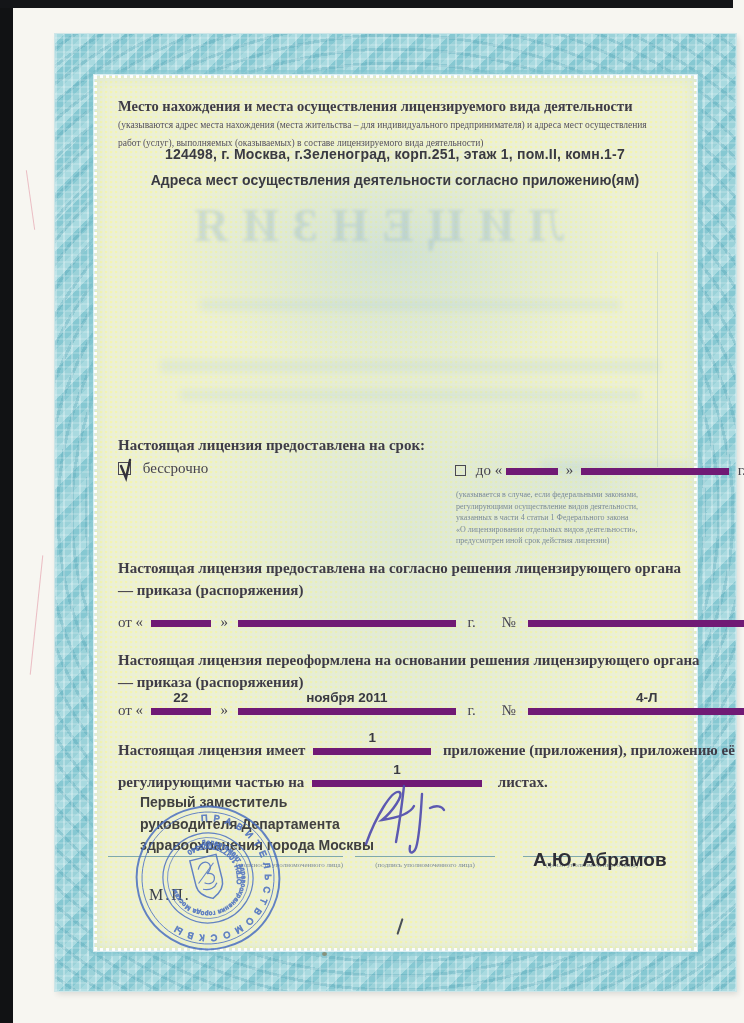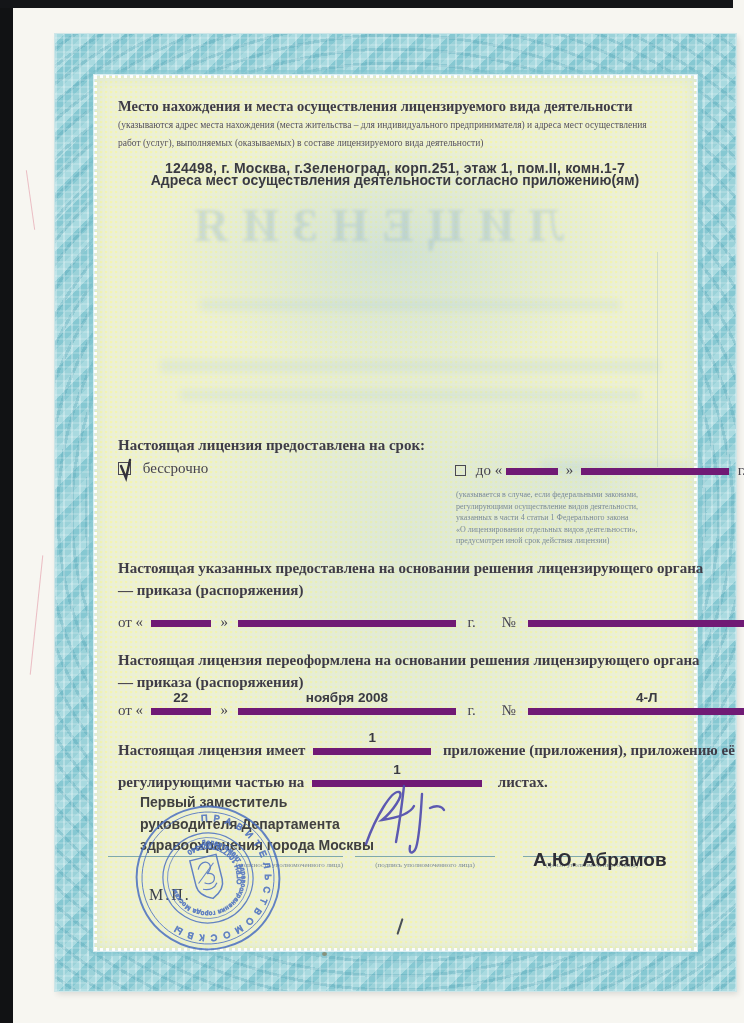--- a/index.html
+++ b/index.html
@@ -34,21 +34,21 @@
   
   .ser  { font-family:"Liberation Serif", serif; color:#46434e; font-size:15px; }
   .serb { font-family:"Liberation Serif", serif; color:#3f3c47; font-size:14.5px; font-weight:bold; }
   .note { font-family:"Liberation Serif", serif; color:#56525c; font-size:9.5px; }
   .fillb{ font-family:"Liberation Sans", sans-serif; font-weight:bold; color:#3a3a42; }
   .fine { font-family:"Liberation Serif", serif; color:#7b8a96; font-size:8px; line-height:11.5px; }
 
   .abs { position:absolute; }
 
   .hdr { left:118px; top:98px; width:548px; line-height:16.5px; text-align:left; }
-  .addr1 { left:95px; top:146px; width:600px; text-align:center; font-size:14px; letter-spacing:.2px;margin-top:14px; }
+  .addr1 { left:95px; top:146px; width:600px; text-align:center; font-size:14px; letter-spacing:.2px; }
   .addr2 { left:95px; top:172px; width:600px; text-align:center; font-size:14px; }
 
   .wm { left:72px; top:198px; width:600px; text-align:center;
         font-family:"Liberation Serif", serif; font-weight:bold; font-size:47px; letter-spacing:14px;
         color:rgba(125,168,192,.26); transform:scaleX(-1); filter:blur(1.6px); }
   .ghost { position:absolute; background:rgba(150,190,205,.14); filter:blur(3px); border-radius:4px; }
 
   .blank { display:inline-block; border-bottom:7px solid #701a75; height:15px; position:relative; vertical-align:baseline; }
   .blank .val { position:absolute; left:0; right:0; bottom:3px; text-align:center; font-size:13.5px; white-space:nowrap; }
   .row { position:absolute; white-space:nowrap; }
@@ -112,39 +112,39 @@
     <span style="margin-left:5px;">г.</span>
   </div>
   <div class="abs fine" style="left:456px; top:489px; width:240px;">
     <div>(указывается в случае, если федеральными законами,</div>
     <div>регулирующими осуществление видов деятельности,</div>
     <div>указанных в части 4 статьи 1 Федерального закона</div>
     <div>«О лицензировании отдельных видов деятельности»,</div>
     <div>предусмотрен иной срок действия лицензии)</div>
   </div>
 
-  <div class="row serb" style="left:118px; top:560px; font-size:15px; font-weight:600;">Настоящая указанных предоставлена на основании решения лицензирующего органа</div>
+  <div class="row serb" style="left:118px; top:560px; font-size:15px; font-weight:600;">Настоящая лицензия предоставлена на согласно решения лицензирующего органа</div>
   <div class="row serb" style="left:118px; top:582px; font-size:15px; font-weight:600;">— приказа (распоряжения)</div>
   <div class="row ser" style="left:118px; top:612px;">
     <span>от «</span>
     <span class="blank" style="width:60px; margin-left:4px;"><span class="val fillb"></span></span>
     <span style="margin-left:6px;">»</span>
     <span class="blank" style="width:218px; margin-left:6px;"><span class="val fillb"></span></span>
     <span style="margin-left:8px;">г.</span>
     <span style="margin-left:22px;">№</span>
     <span class="blank" style="width:238px; margin-left:8px;"><span class="val fillb"></span></span>
   </div>
 
   <div class="row serb" style="left:118px; top:652px; font-size:15px; font-weight:600;">Настоящая лицензия переоформлена на основании решения лицензирующего органа</div>
   <div class="row serb" style="left:118px; top:674px; font-size:15px; font-weight:600;">— приказа (распоряжения)</div>
   <div class="row ser" style="left:118px; top:700px;">
     <span>от «</span>
     <span class="blank" style="width:60px; margin-left:4px;"><span class="val fillb">22</span></span>
     <span style="margin-left:6px;">»</span>
-    <span class="blank" style="width:218px; margin-left:6px;"><span class="val fillb">ноября 2008</span></span>
+    <span class="blank" style="width:218px; margin-left:6px;"><span class="val fillb">ноября 2011</span></span>
     <span style="margin-left:8px;">г.</span>
     <span style="margin-left:22px;">№</span>
     <span class="blank" style="width:238px; margin-left:8px;"><span class="val fillb">4-Л</span></span>
   </div>
 
   <div class="row serb" style="left:118px; top:740px; font-size:15px; font-weight:600;">
     <span>Настоящая лицензия имеет</span>
     <span class="blank" style="width:118px; margin-left:4px;"><span class="val fillb">1</span></span>
     <span style="margin-left:8px;">приложение (приложения), приложению её</span>
   </div>

